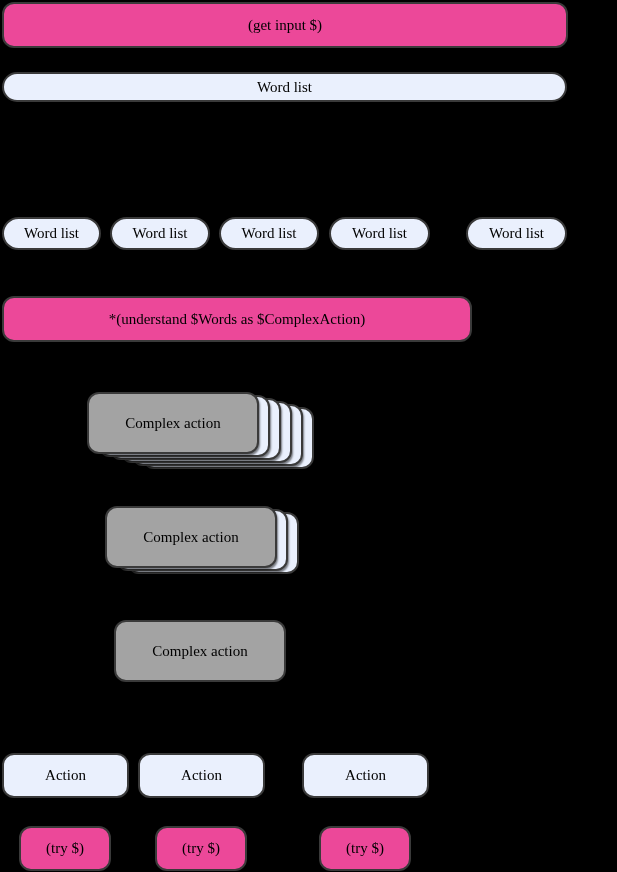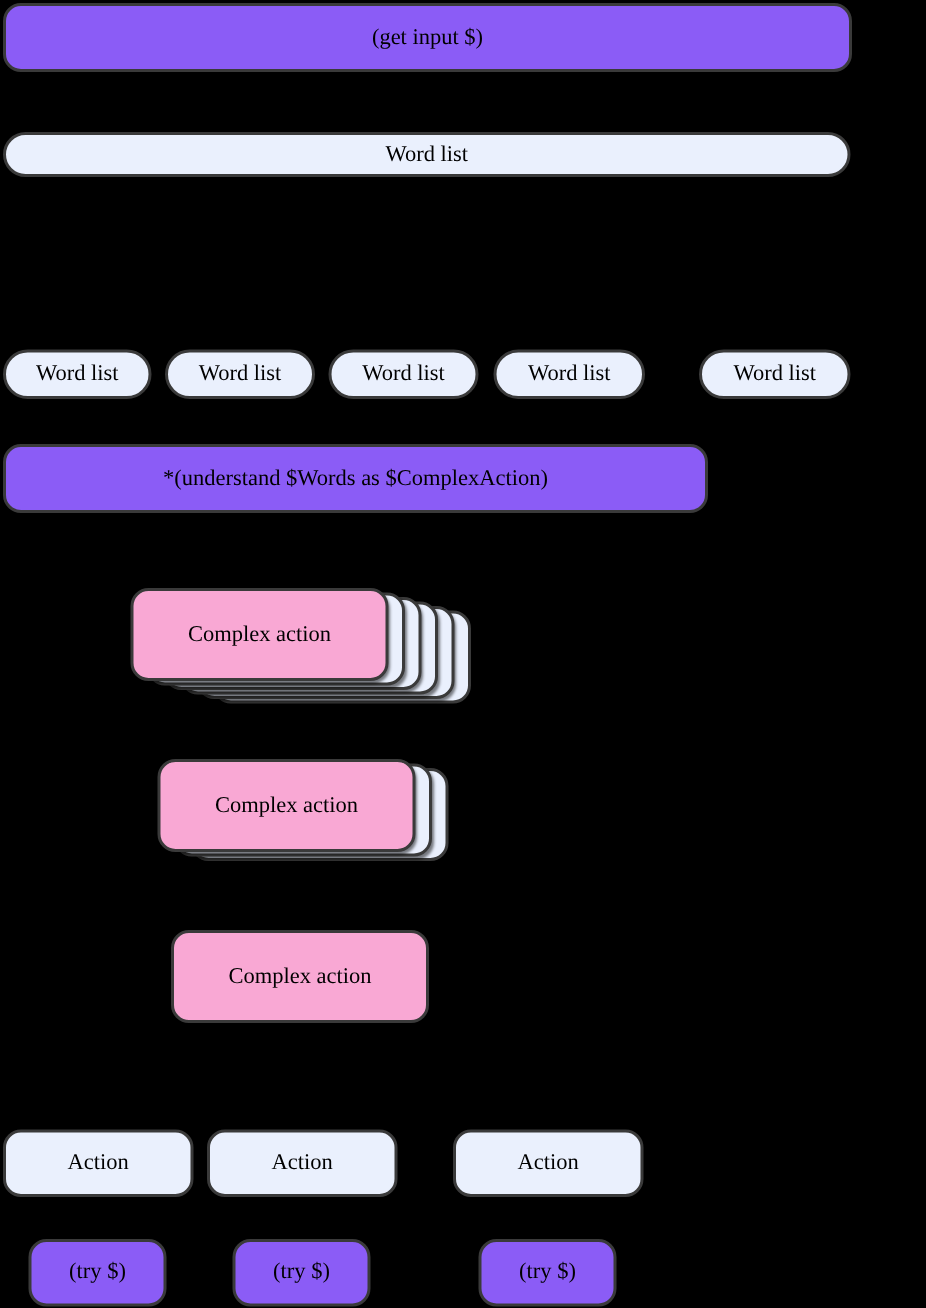--- a/index.html
+++ b/index.html
@@ -32,46 +32,46 @@
     justify-content: center;
     border: 2px solid #3a3a3a;
     color: #000000;
     font-size: 15px;
     line-height: 1;
     white-space: nowrap;
     text-align: center;
     box-shadow: 1px 2px 2px rgba(0,0,0,0.55);
   }
 
-  .fill-tan  { background: #8b5cf6; }
+  .fill-tan  { background: #ec4899; }
   .fill-blue { background: #eaf0fd; }
 
   
   .r-rect { border-radius: 12px; }
   
-  .r-pill { border-radius: 999px; margin-top: 16px; }
+  .r-pill { border-radius: 999px; }
 
   
   .stack {
     position: absolute;
   }
   .stack .layer {
     position: absolute;
     box-sizing: border-box;
     border: 2px solid #3a3a3a;
     border-radius: 12px;
     background: #eaf0fd;
     box-shadow: 1px 2px 2px rgba(0,0,0,0.5);
   }
   .stack .front {
     position: absolute;
     box-sizing: border-box;
     border: 2px solid #3a3a3a;
     border-radius: 12px;
-    background: #f9a8d4;
+    background: #a3a3a3;
     display: flex;
     align-items: center;
     justify-content: center;
     font-size: 15px;
     color: #000000;
     white-space: nowrap;
     box-shadow: 1px 2px 2px rgba(0,0,0,0.5);
   }
 </style>
 </head>

